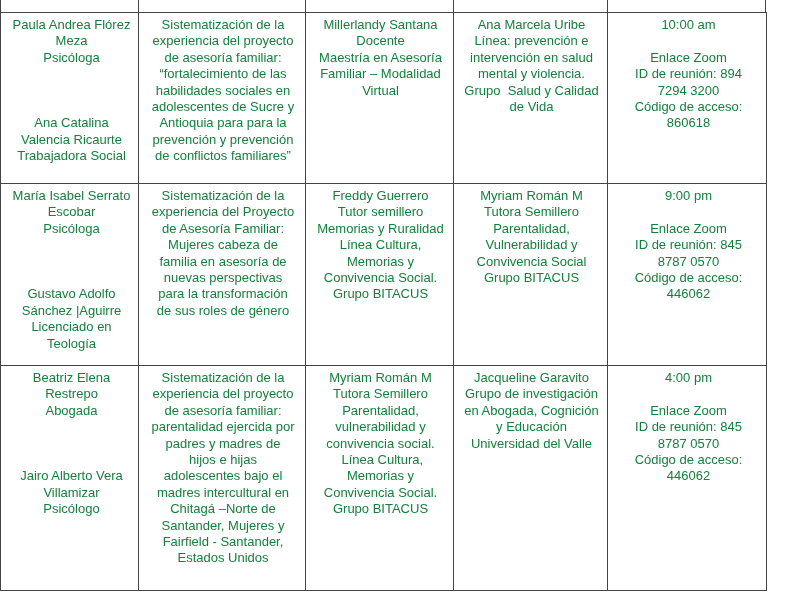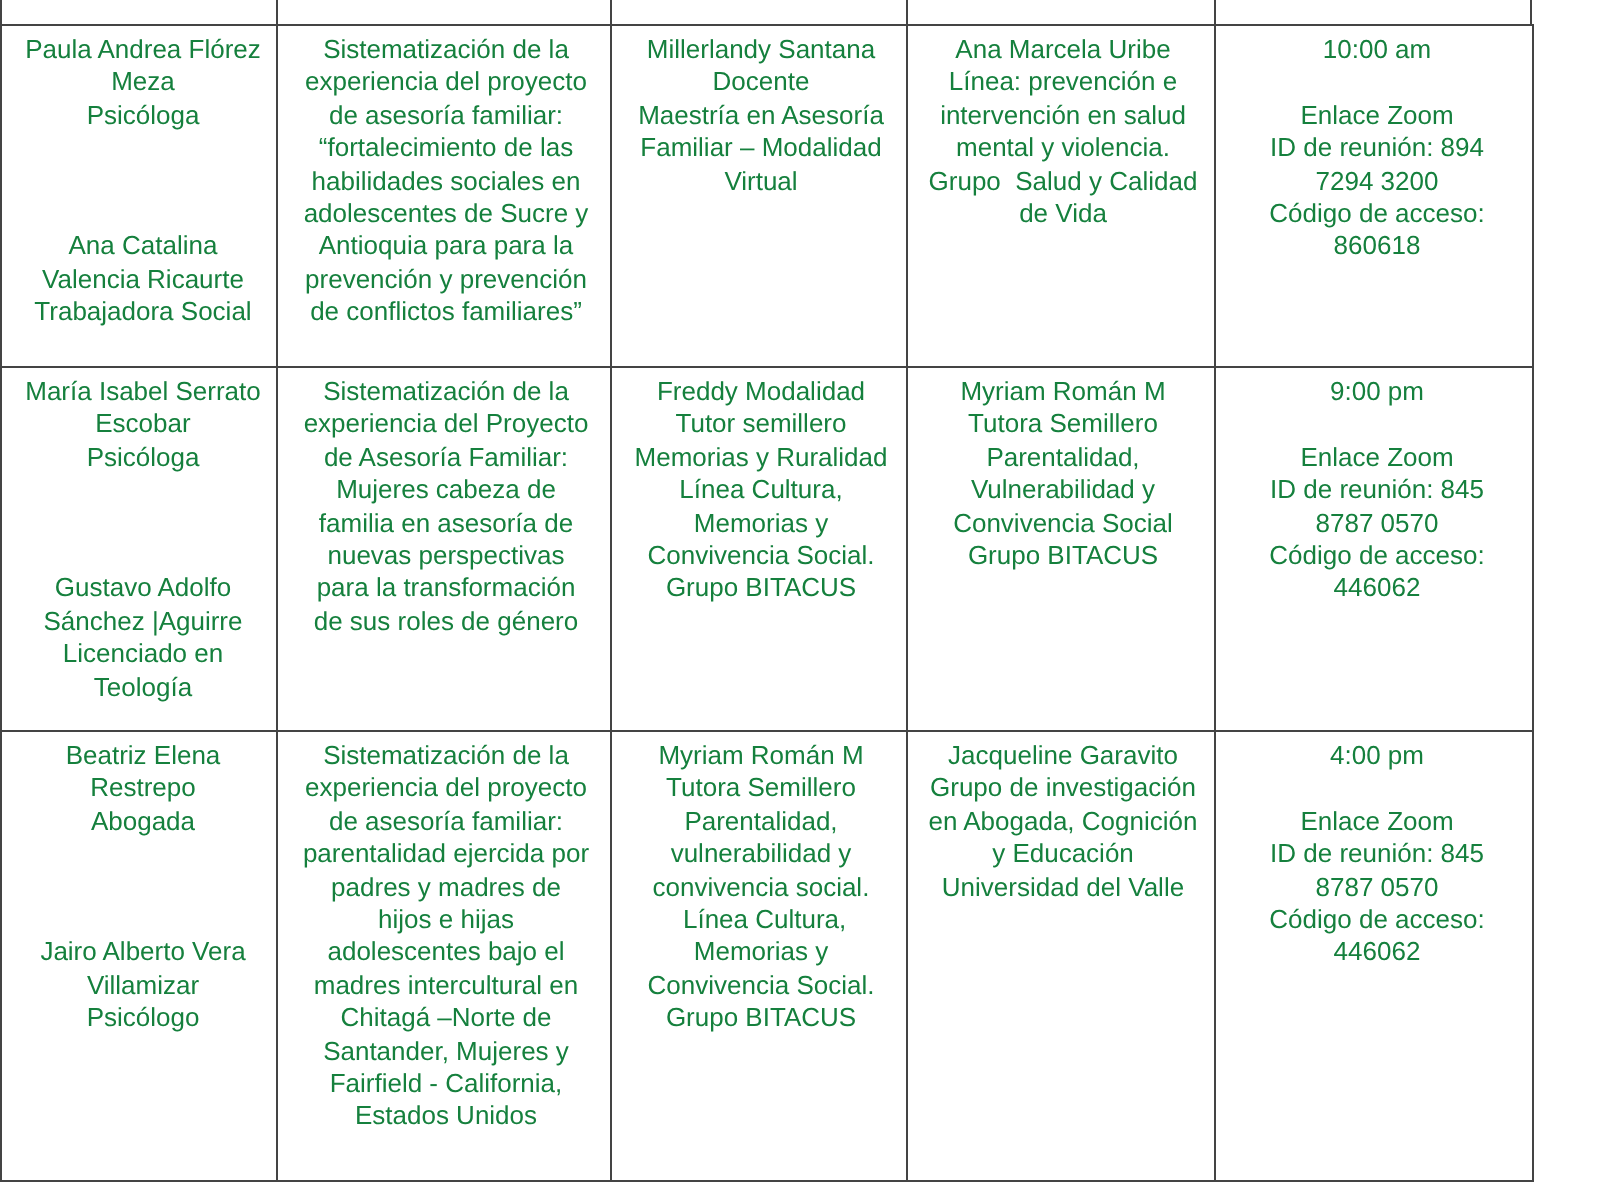--- a/index.html
+++ b/index.html
@@ -147,21 +147,21 @@
             <div class="ln">Sistematización de la</div>
             <div class="ln">experiencia del Proyecto</div>
             <div class="ln">de Asesoría Familiar:</div>
             <div class="ln">Mujeres cabeza de</div>
             <div class="ln">familia en asesoría de</div>
             <div class="ln">nuevas perspectivas</div>
             <div class="ln">para la transformación</div>
             <div class="ln">de sus roles de género</div>
           </td>
           <td class="c2">
-            <div class="ln">Freddy Modalidad</div>
+            <div class="ln">Freddy Guerrero</div>
             <div class="ln">Tutor semillero</div>
             <div class="ln">Memorias y Ruralidad</div>
             <div class="ln">Línea Cultura,</div>
             <div class="ln">Memorias y</div>
             <div class="ln">Convivencia Social.</div>
             <div class="ln">Grupo BITACUS</div>
           </td>
           <td class="c3">
             <div class="ln">Myriam Román M</div>
             <div class="ln">Tutora Semillero</div>
@@ -196,21 +196,21 @@
             <div class="ln">Sistematización de la</div>
             <div class="ln">experiencia del proyecto</div>
             <div class="ln">de asesoría familiar:</div>
             <div class="ln">parentalidad ejercida por</div>
             <div class="ln">padres y madres de</div>
             <div class="ln">hijos e hijas</div>
             <div class="ln">adolescentes bajo el</div>
             <div class="ln">madres intercultural en</div>
             <div class="ln">Chitagá –Norte de</div>
             <div class="ln">Santander, Mujeres y</div>
-            <div class="ln">Fairfield - California,</div>
+            <div class="ln">Fairfield - Santander,</div>
             <div class="ln">Estados Unidos</div>
           </td>
           <td class="c2">
             <div class="ln">Myriam Román M</div>
             <div class="ln">Tutora Semillero</div>
             <div class="ln">Parentalidad,</div>
             <div class="ln">vulnerabilidad y</div>
             <div class="ln">convivencia social.</div>
             <div class="ln"> Línea Cultura,</div>
             <div class="ln">Memorias y</div>

